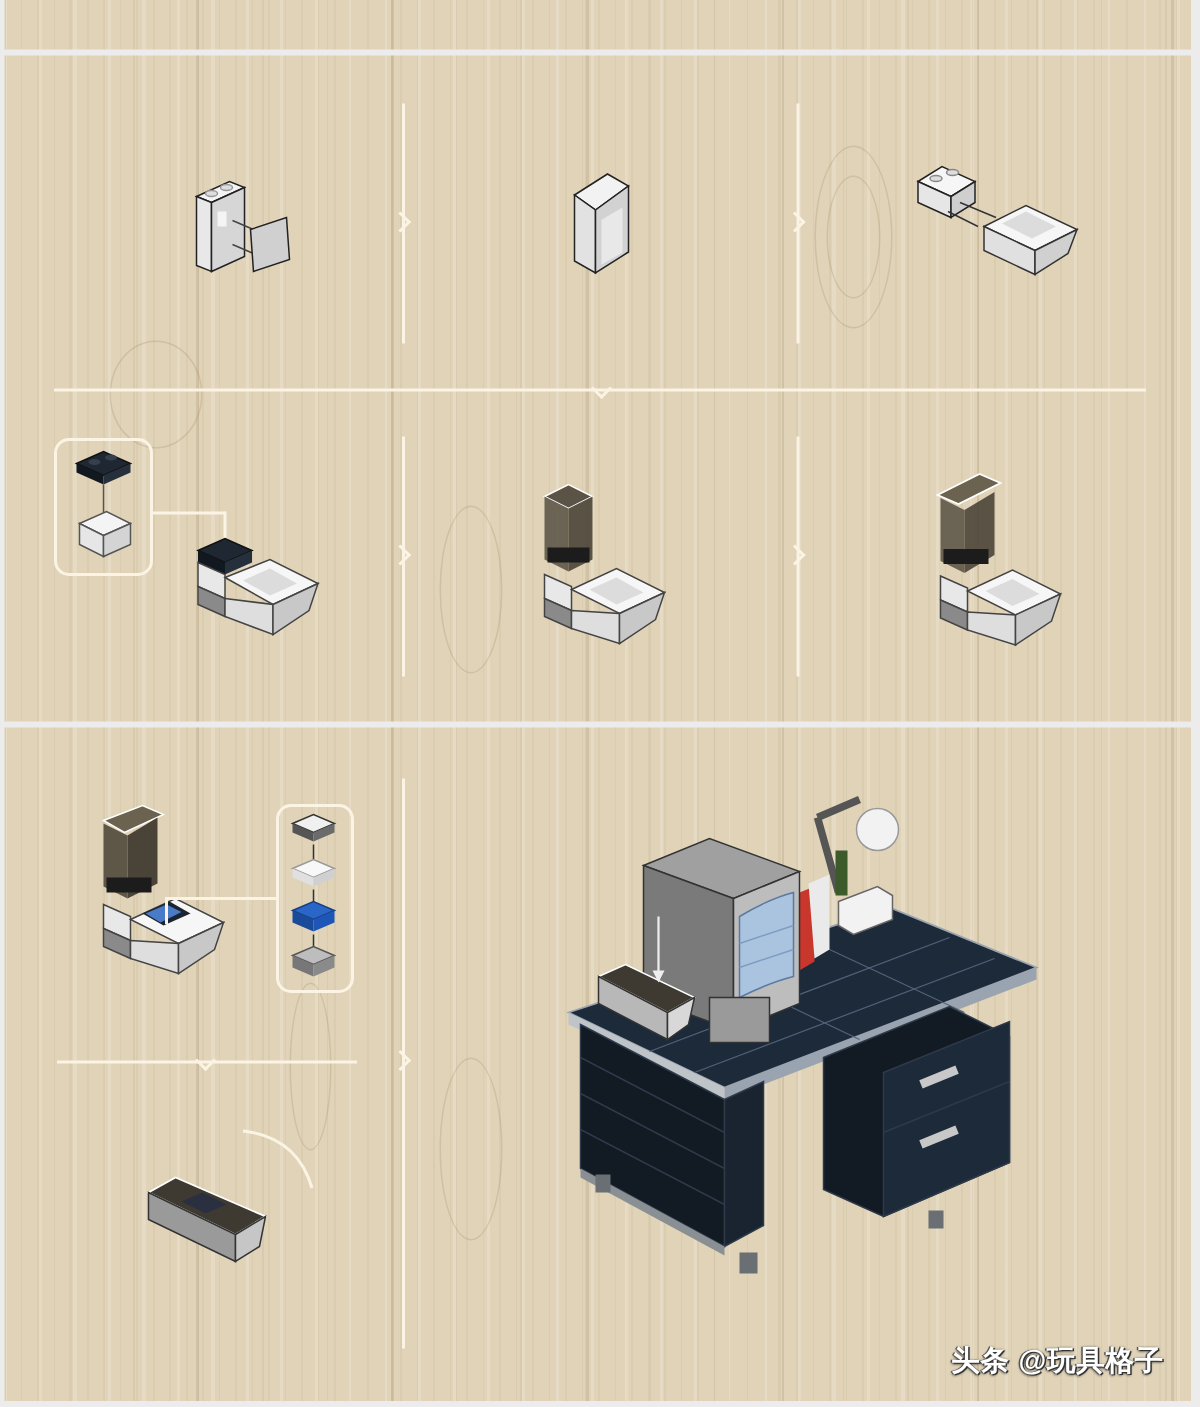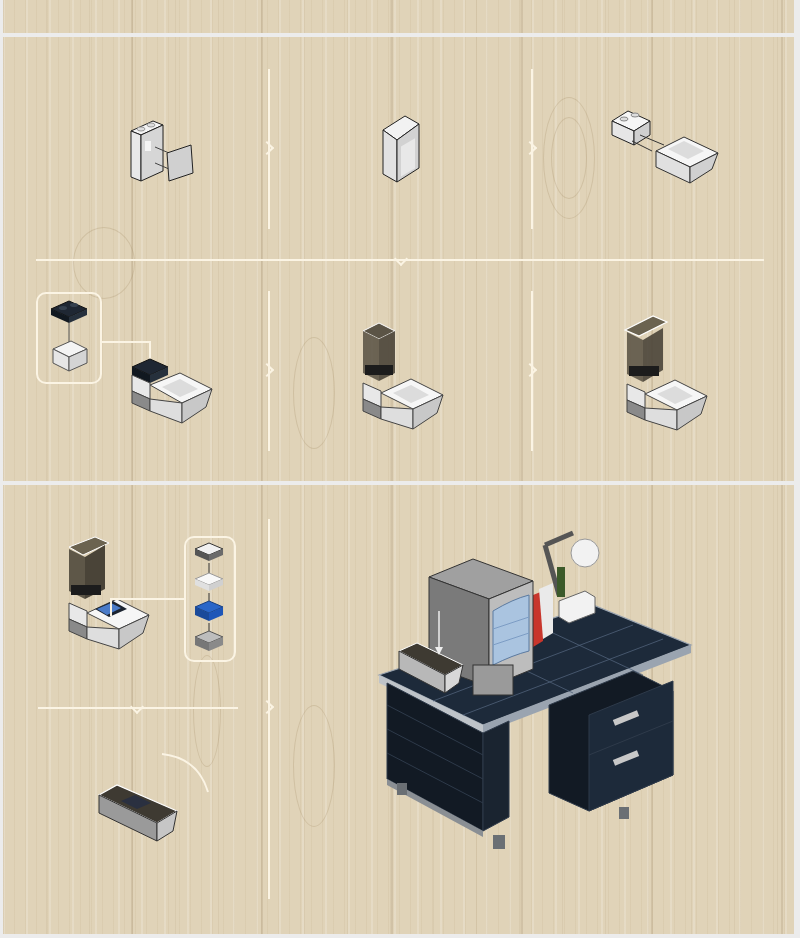--- a/index.html
+++ b/index.html
@@ -238,13 +238,14 @@
     <line x1="120" y1="130" x2="156" y2="118" stroke="#7c9cc4"></line>
     <rect x="100" y="150" width="40" height="30" fill="#9a9a9a" stroke="#333"></rect>
 
     <polygon points="26,136 44,128 90,150 72,160" fill="#3e3a32" stroke="#fff"></polygon>
     <polygon points="26,136 72,160 72,178 26,154" fill="#b8b8b8" stroke="#333"></polygon>
     <polygon points="72,160 90,150 86,168 72,178" fill="#d8d8d8" stroke="#333"></polygon>
     <line x1="66" y1="96" x2="66" y2="136" stroke="#eee" stroke-width="1.5"></line>
     <polygon points="62,132 66,140 70,132" fill="#eee"></polygon>
   </svg>
 
+  <div class="watermark">头条 @玩具格子</div>
 </div>
 
 </body></html>

